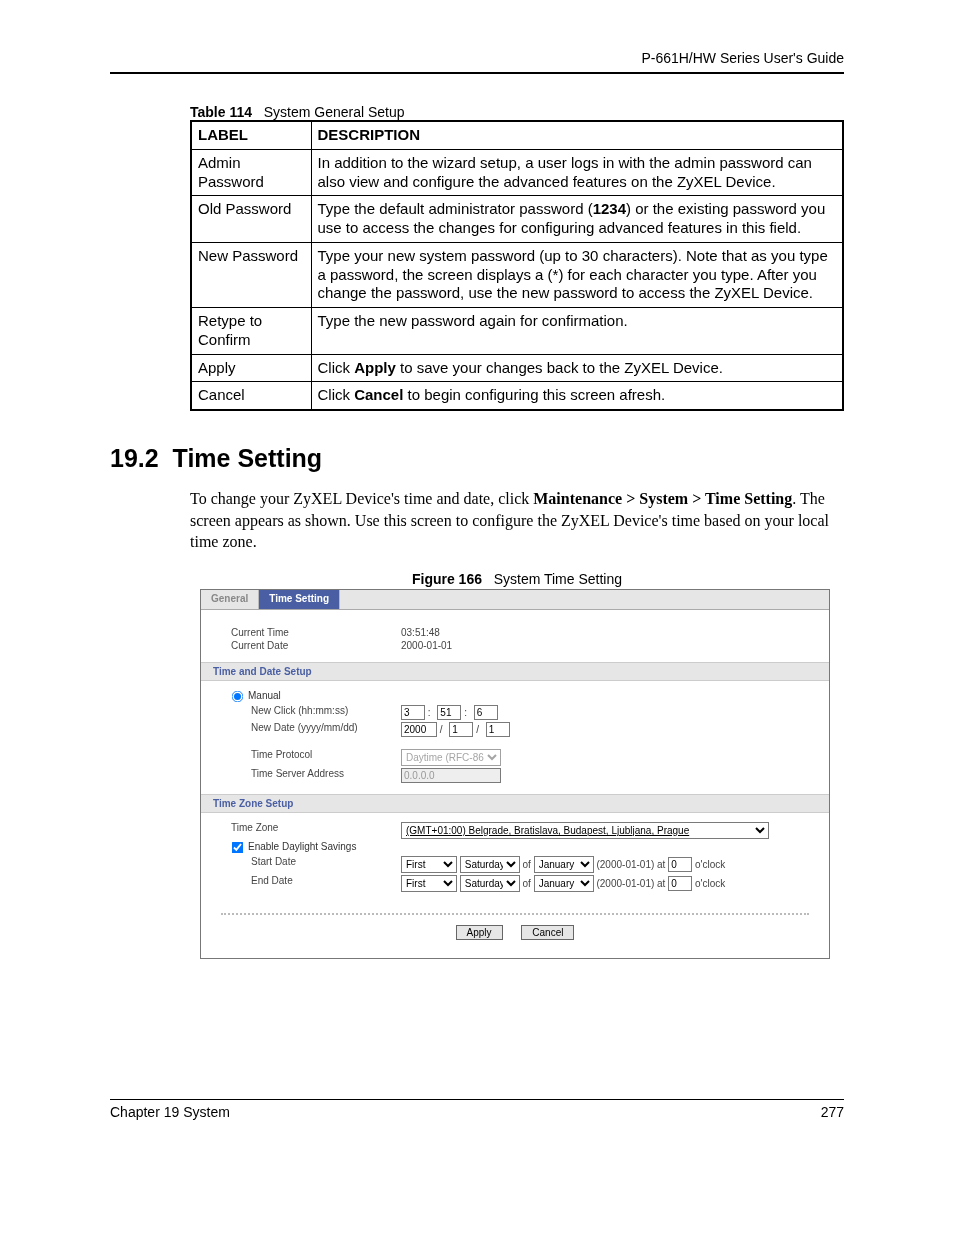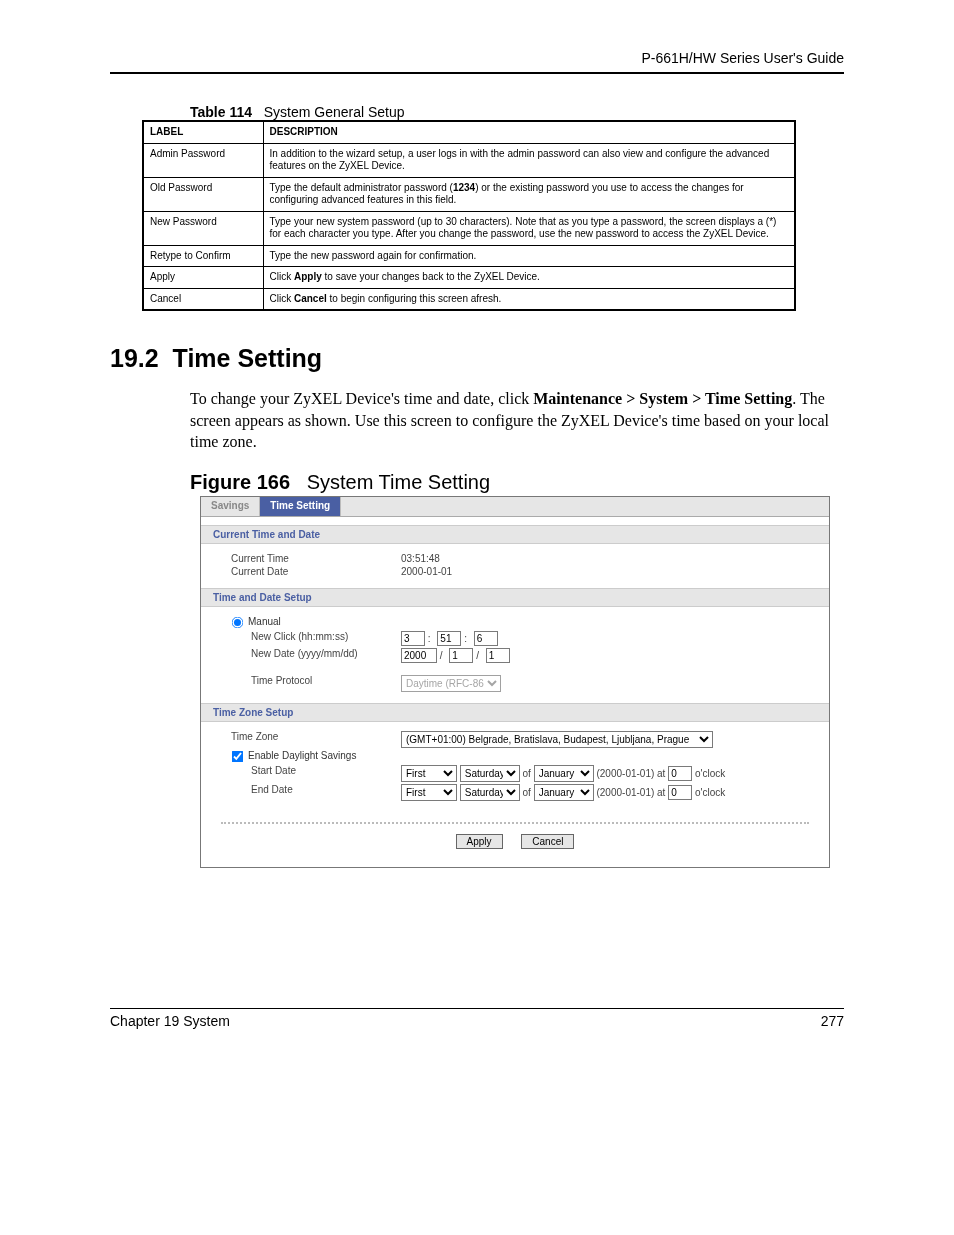--- a/index.html
+++ b/index.html
@@ -28,23 +28,23 @@
   .tbl-caption {
     font-family: Arial, Helvetica, sans-serif;
     font-size: 14px;
     margin-left: 80px;
   }
   .tbl-caption .b { font-weight: bold; }
   
   table.doc {
     border-collapse: collapse;
     width: calc(100% - 80px);
-    margin-left: 32px;
-    font-family: Arial, Helvetica, sans-serif;
-    font-size: 10px;
+    margin-left: 80px;
+    font-family: Arial, Helvetica, sans-serif;
+    font-size: 15px;
   }
   table.doc th, table.doc td {
     border: 1px solid #000;
     padding: 4px 6px;
     text-align: left;
     vertical-align: top;
     line-height: 1.25;
   }
   table.doc th { font-weight: bold; }
   table.doc thead tr { border-top: 2px solid #000; }
@@ -58,23 +58,24 @@
   }
   .bodytext {
     font-family: "Times New Roman", Times, serif;
     font-size: 16px;
     margin-left: 80px;
     line-height: 1.35;
     margin-bottom: 18px;
   }
   .fig-caption {
     font-family: Arial, Helvetica, sans-serif;
-    font-size: 20px;
+    font-size: 14px;
     margin-left: 80px;
     margin-bottom: 2px;
+    text-align: center;
   }
   .fig-caption .b { font-weight: bold; }
   
   .shot {
     margin-left: 90px;
     width: 630px;
     border: 1px solid #777;
     font-family: Tahoma, Arial, sans-serif;
     font-size: 10px;
     color: #333;
@@ -129,21 +130,21 @@
     border: 1px solid #7a7a7a;
     padding: 0 2px;
     background: #fff;
   }
   .tiny-input.disabled { background: #eee; color: #999; }
   .w24 { width: 24px; }
   .w36 { width: 36px; }
   .w56 { width: 56px; }
   .w60 { width: 60px; }
   .w100 { width: 100px; }
-  .w340 { width: 312px; }
+  .w340 { width: 368px; text-decoration: underline; }
   .tiny-select {
     font-family: Tahoma, Arial, sans-serif;
     font-size: 10px;
     height: 17px;
     border: 1px solid #7a7a7a;
     background: #fff;
   }
   input[type=radio], input[type=checkbox] {
     margin: 0 4px 0 30px;
     vertical-align: middle;
@@ -243,25 +244,24 @@
   <span>To change your ZyXEL Device's time and date, click </span><b>Maintenance &gt; System &gt; Time Setting</b><span>. The screen appears as shown. Use this screen to configure the ZyXEL Device's time based on your local time zone.</span>
 </div>
 
 <div class="fig-caption">
   <span class="b">Figure 166</span>&nbsp;&nbsp;
   <span>System Time Setting</span>
 </div>
 
 <div class="shot">
   <div class="tabs">
-    <div class="tab">Savings</div>
+    <div class="tab">General</div>
     <div class="tab active">Time Setting</div>
   </div>
   <div style="height:8px"></div>
-  <div class="band">Current Time and Date</div>
   <div class="panel">
     <div class="row">
       <div class="label-col">Current Time</div>
       <div class="val-col">03:51:48</div>
     </div>
     <div class="row">
       <div class="label-col">Current Date</div>
       <div class="val-col">2000-01-01</div>
     </div>
   </div>
@@ -292,20 +292,26 @@
         <input class="tiny-input w24" value="1" style="">
       </div>
     </div>
     <div style="height:10px"></div>
     <div class="row">
       <div class="label-col indent">Time Protocol</div>
       <div class="val-col">
         <select class="tiny-select w100" disabled="">
           <option>Daytime (RFC-867)</option>
         </select>
+      </div>
+    </div>
+    <div class="row">
+      <div class="label-col indent">Time Server Address</div>
+      <div class="val-col">
+        <input class="tiny-input disabled w100" disabled="" value="0.0.0.0" style="">
       </div>
     </div>
   </div>
 
   <div class="band">Time Zone Setup</div>
   <div class="panel">
     <div class="row">
       <div class="label-col">Time Zone</div>
       <div class="val-col">
         <select class="tiny-select w340">

